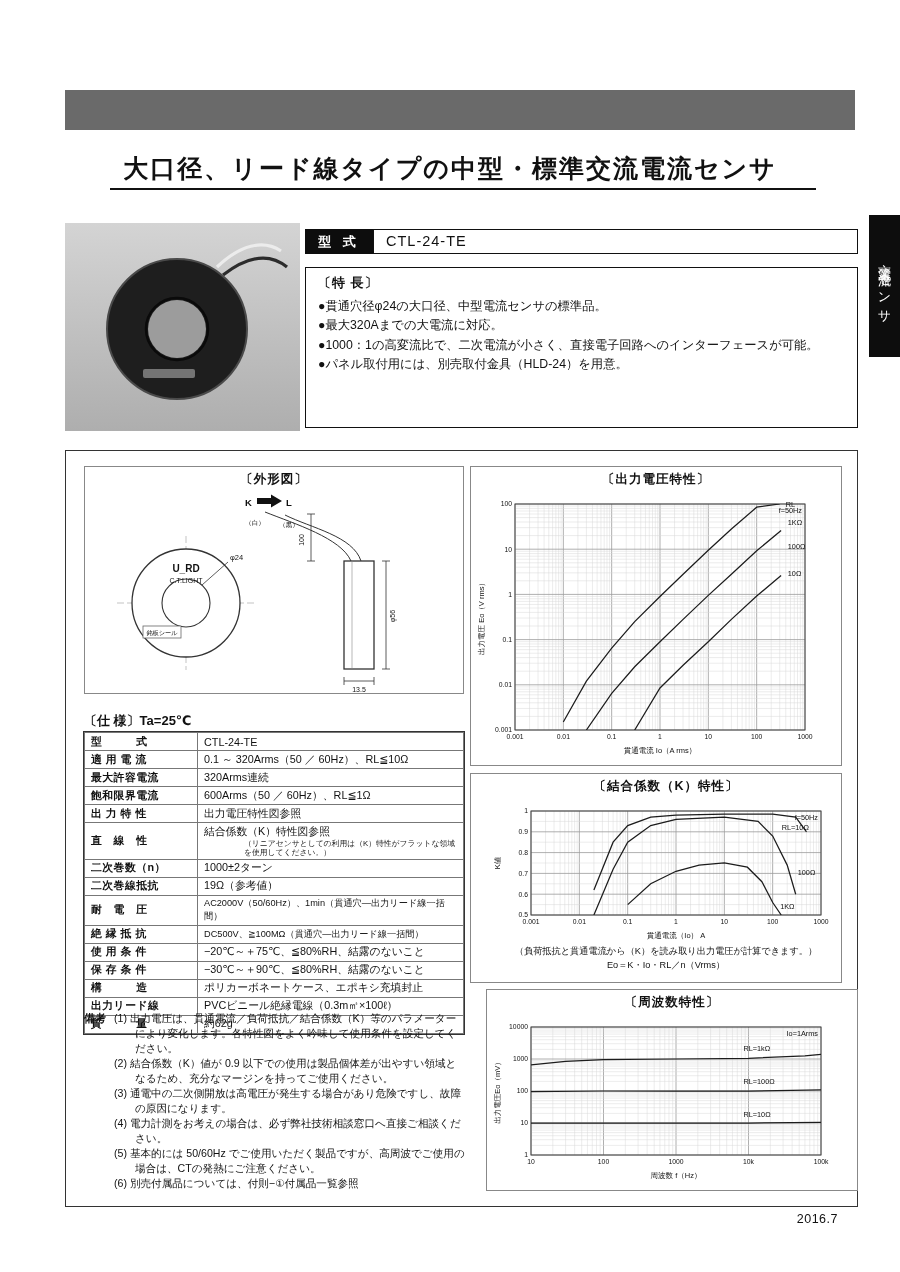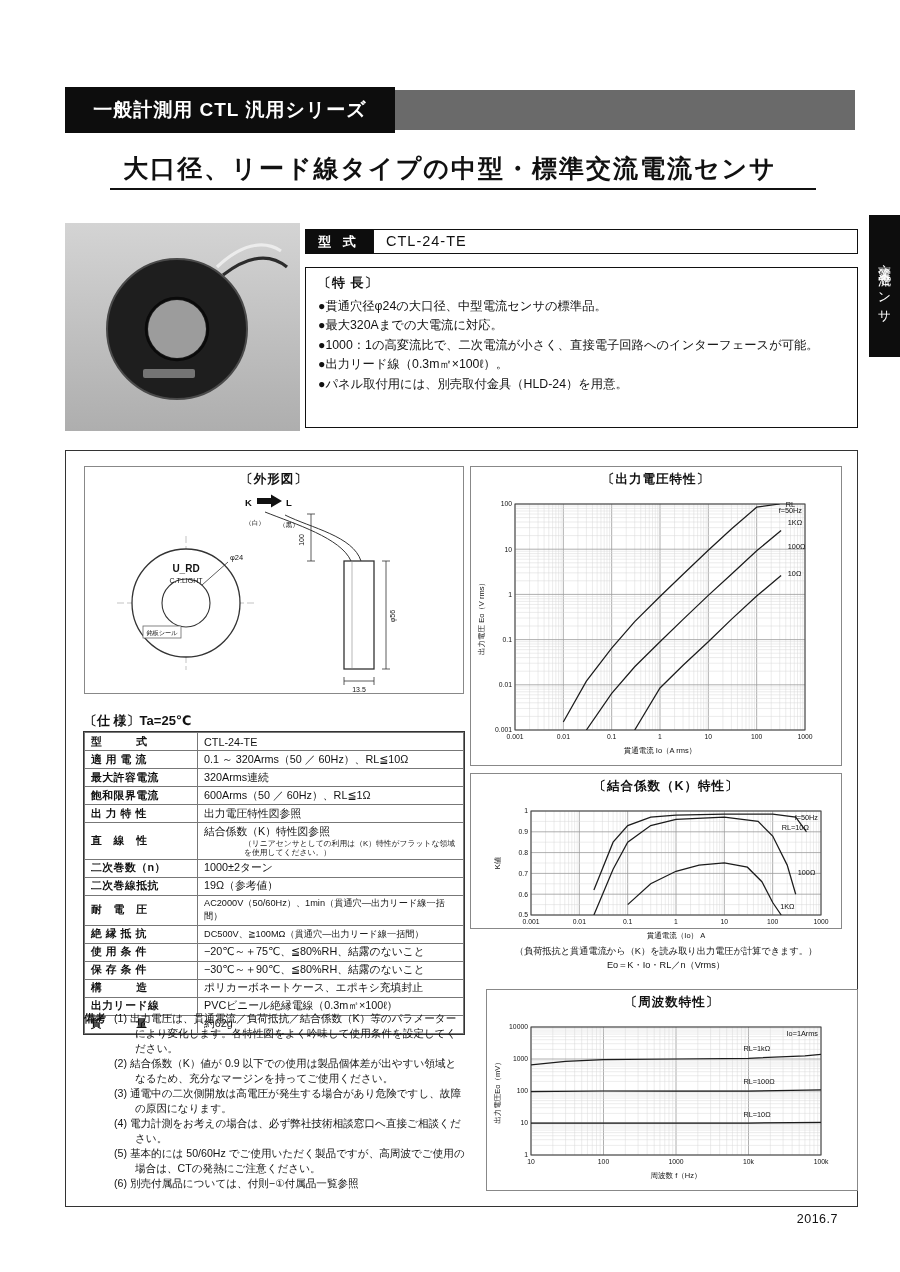--- a/index.html
+++ b/index.html
@@ -22,21 +22,21 @@
   .features{position:absolute;left:305px;top:267px;width:553px;height:161px;border:1.5px solid #111;
     box-sizing:border-box;padding:6px 12px;}
   .features-heading{font-size:13px;font-weight:bold;margin-bottom:5px;letter-spacing:1px;}
   .feature-item{font-size:12.3px;line-height:1.58;}
 
   .main-box{position:absolute;left:65px;top:450px;width:793px;height:757px;border:1.5px solid #333;box-sizing:border-box;}
   .panel{position:absolute;border:1px solid #888;box-sizing:border-box;background:#fff;}
   .panel-title{text-align:center;font-size:12.5px;font-weight:bold;padding-top:4px;letter-spacing:1px;}
   .outline-panel{left:18px;top:15px;width:380px;height:228px;}
   .volt-panel{left:404px;top:15px;width:372px;height:300px;}
-  .coup-panel{left:404px;top:322px;width:372px;height:156px;padding-left:20px;}
+  .coup-panel{left:404px;top:322px;width:372px;height:210px;padding-left:20px;}
   .freq-panel{left:420px;top:538px;width:372px;height:202px;}
   .panel svg.chart{display:block;margin:2px auto 0 auto;}
 
   .spec-heading{position:absolute;left:18px;top:261px;font-size:13px;font-weight:bold;}
   .spec-table{position:absolute;left:18px;top:281px;width:380px;border-collapse:collapse;outline:1.5px solid #333;}
   .spec-table td{border:1px solid #777;padding:1.5px 6px;font-size:10.8px;vertical-align:middle;}
   td.spec-label{width:100px;font-weight:bold;letter-spacing:0.5px;white-space:nowrap;}
   td.spec-value.small{font-size:9.2px;}
   .spec-note{font-size:7.8px;line-height:1.2;color:#222;margin-left:40px;}
 
@@ -46,21 +46,20 @@
 
   .coup-note{font-size:9.2px;text-align:center;line-height:1.55;margin-top:1px;}
   .date{position:absolute;right:62px;top:1212px;font-size:12.5px;letter-spacing:0.5px;}
 </style>
 </head>
 <body>
 
 <div class="page">
 
   <div class="band"></div>
-  <div class="series-box">一般計測用 CTL 汎用シリーズ</div>
   <div class="title">大口径、リード線タイプの中型・標準交流電流センサ</div>
   <div class="title-rule"></div>
   <div class="side-tab">交流電流センサ</div>
 
   <div class="photo">
     <svg width="235" height="208" viewBox="0 0 235 208">
       <defs>
         <linearGradient id="pg" x1="0" y1="0" x2="0" y2="1">
           <stop offset="0" stop-color="#d4d4d4"></stop>
             <stop offset="1" stop-color="#aeaeae"></stop>
@@ -79,21 +78,20 @@
 
   <div class="model-label">型 式</div>
   <div class="model-value">CTL-24-TE</div>
 
   <div class="features">
     <div class="features-heading">〔特 長〕</div>
     <div id="features-list">
         <div class="feature-item">●貫通穴径φ24の大口径、中型電流センサの標準品。</div>
         <div class="feature-item">●最大320Aまでの大電流に対応。</div>
         <div class="feature-item">●1000：1の高変流比で、二次電流が小さく、直接電子回路へのインターフェースが可能。</div>
-        <div class="feature-item">●出力リード線（0.3m㎡×100ℓ）。</div>
         <div class="feature-item">●パネル取付用には、別売取付金具（HLD-24）を用意。</div>
       </div>
   </div>
 
   <div class="main-box">
 
     <div class="panel outline-panel">
       <div class="panel-title">〔外形図〕</div>
       <svg width="370" height="212" viewBox="0 0 370 212" style="display:block;margin:0 auto;">
 

